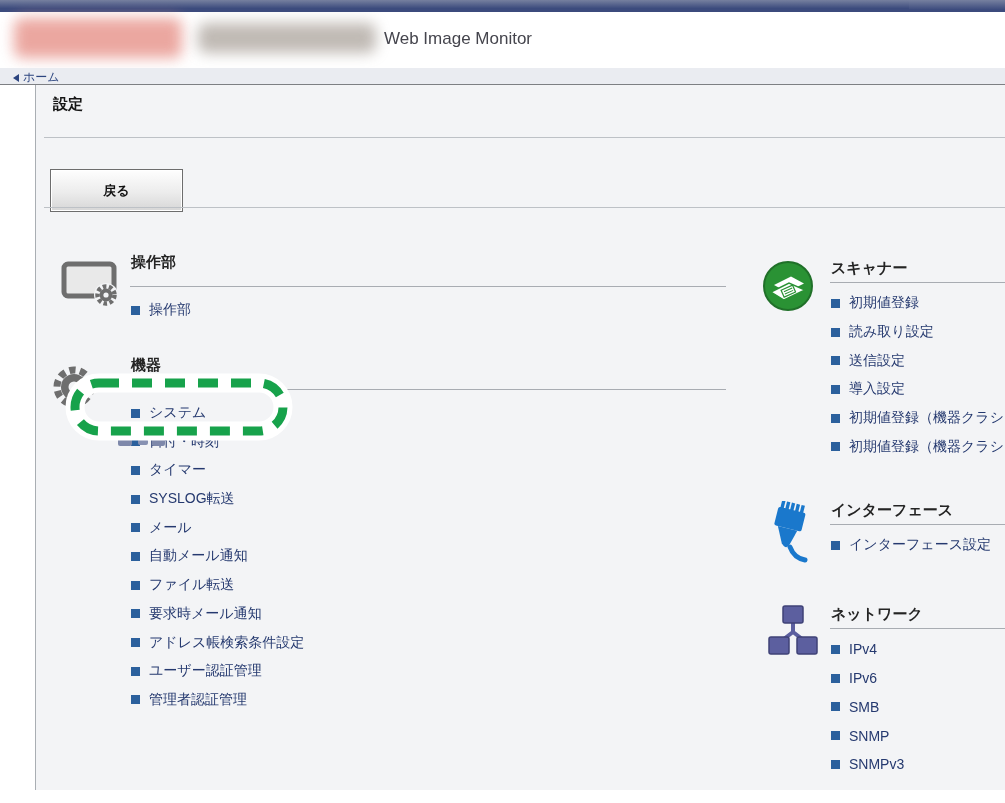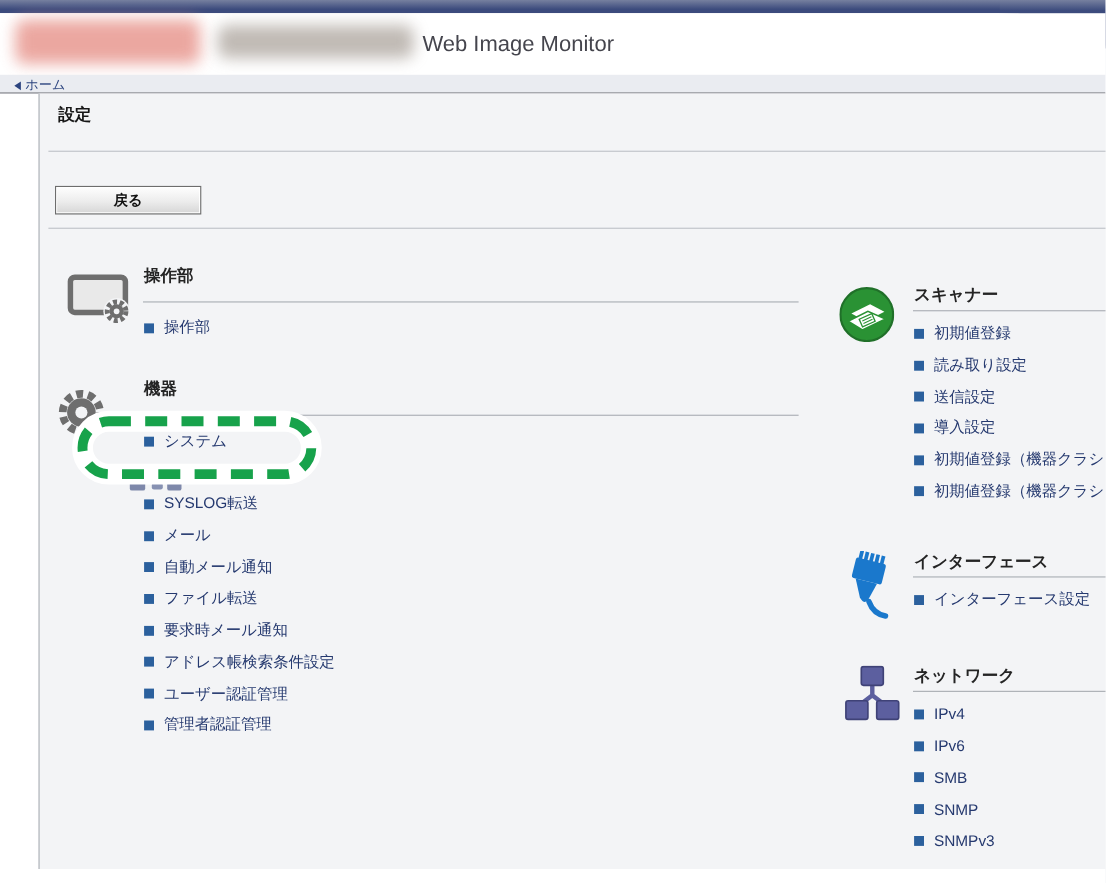--- a/index.html
+++ b/index.html
@@ -13,40 +13,40 @@
     background:linear-gradient(#76809f,#3c4b7d 70%);}
   .corner-navy{position:absolute;top:0;right:0;width:96px;height:44px;
     background:linear-gradient(#76809f,#3c4b7d 22%);}
   .corner-white{position:absolute;top:12px;right:0;width:96px;height:32px;
     background:#ffffff;border-top-right-radius:96px 32px;}
   .header{position:absolute;top:12px;left:0;width:1005px;height:56px;background:#fff;}
   .logo-red{position:absolute;left:14px;top:6px;width:168px;height:40px;
     background:#e89890;border-radius:8px;filter:blur(7px);opacity:.85;}
   .logo-gray{position:absolute;left:198px;top:11px;width:178px;height:30px;
     background:#8d8278;border-radius:8px;filter:blur(7px);opacity:.55;}
-  .wim-title{position:absolute;left:384px;top:17px;font-size:20px;color:#45454d;}
+  .wim-title{position:absolute;left:384px;top:17px;font-size:17px;color:#45454d;}
   
   .breadcrumb-bar{position:absolute;top:68px;left:0;width:1005px;height:17px;
     background:#eaecf1;border-bottom:1px solid #7d7f83;box-sizing:border-box;}
   .home-link{position:absolute;left:13px;top:1px;font-size:12px;color:#2c447f;
     text-decoration:none;display:flex;align-items:center;}
   .tri-left{width:0;height:0;border-top:4px solid transparent;border-bottom:4px solid transparent;
     border-right:6px solid #2c447f;display:inline-block;margin-right:4px;}
   
   .panel{position:absolute;top:85px;left:3px;width:1002px;height:705px;
     background:#f3f4f6;border-left:1px solid #a9aeb3;box-sizing:border-box;margin-left:32px;}
   .page-title{position:absolute;left:17px;top:10px;font-size:15px;font-weight:bold;color:#161616;margin:0;}
   .rule{position:absolute;left:8px;width:974px;height:1px;background:#bdc1c6;}
   .rule1{top:52px;} .rule2{top:122px;}
-  .back-btn{position:absolute;left:14px;top:84px;width:133px;height:26px;
+  .back-btn{position:absolute;left:14px;top:84px;width:133px;height:43px;
     background:linear-gradient(#fefefe,#ececec 55%,#d6d6d6);
     border:1px solid #6d6d6d;box-shadow:inset 0 0 0 1px #ffffff;
     font-size:13px;font-weight:bold;color:#111;font-family:inherit;cursor:pointer;}
   
-  .col-left{position:absolute;left:0;top:156px;width:692px;}
+  .col-left{position:absolute;left:0;top:168px;width:692px;}
   .col-right{position:absolute;left:727px;top:160px;width:278px;padding-top:14px;}
   .section{display:flex;align-items:flex-start;}
   .col-left  .section{margin-bottom:31px;}
   .col-right .section{margin-bottom:40px;}
   .icon-cell{flex:none;}
   .col-left  .icon-cell{width:94px;}
   .col-right .icon-cell{width:67px;}
   .sec-body{flex:none;}
   .col-left  .sec-body{width:596px;}
   .col-right .sec-body{width:193px;}
@@ -134,20 +134,24 @@
             <li>
               <span class="bullet"></span>
               <a href="#">システム</a>
             </li>
             <li>
               <span class="bullet"></span>
               <a href="#">日付・時刻</a>
             </li>
             <li>
               <span class="bullet"></span>
+              <a href="#">タイマー</a>
+            </li>
+            <li>
+              <span class="bullet"></span>
               <a href="#">SYSLOG転送</a>
             </li>
             <li>
               <span class="bullet"></span>
               <a href="#">メール</a>
             </li>
             <li>
               <span class="bullet"></span>
               <a href="#">自動メール通知</a>
             </li>

